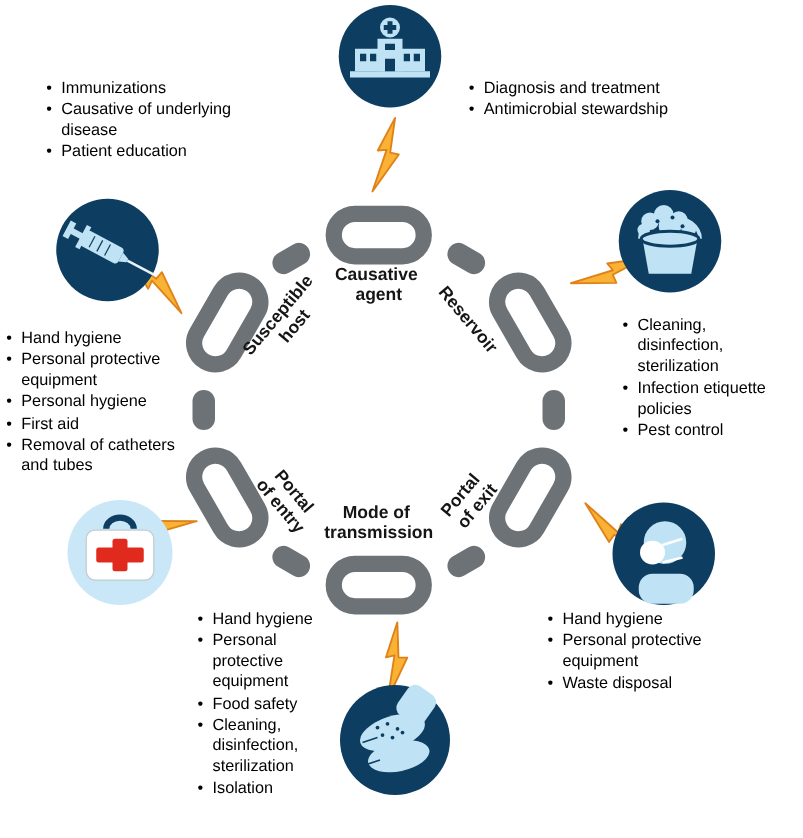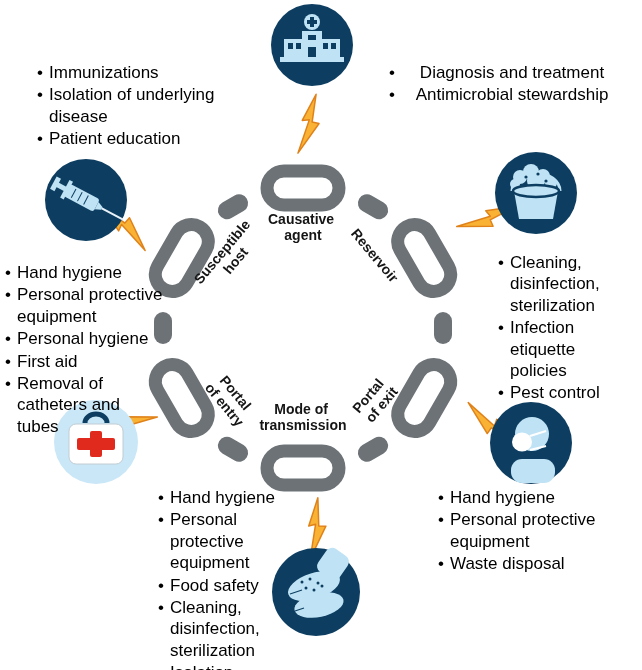--- a/index.html
+++ b/index.html
@@ -1,21 +1,21 @@
 <!DOCTYPE html>
 <html><head>
 <meta charset="utf-8">
 <style>
   html,body{margin:0;padding:0;background:#fff;}
   .canvas{
     position:relative;width:642px;height:670px;background:#ffffff;overflow:hidden;
     font-family:"Liberation Sans",sans-serif;color:#000;
   }
   .canvas svg{position:absolute;left:0;top:0;}
-  .ivl{position:absolute;font-size:17px;line-height:1.26;color:#000;}
+  .ivl{position:absolute;font-size:13px;line-height:1.26;color:#000;}
   .ivl ul{margin:0;padding:0;list-style:none;}
   .ivl li{position:relative;padding-left:13px;margin-bottom:1px;}
   .ivl li::before{content:"\2022";position:absolute;left:1px;top:0;}
   text{font-family:"Liberation Sans",sans-serif;font-weight:bold;font-size:14px;fill:#151515;text-anchor:middle;}
 </style>
 </head>
 <body>
 
 <div class="canvas">
 
@@ -154,26 +154,26 @@
         <rect x="-24" y="-10" width="4" height="20" fill="#bfe3f5"></rect>
         <polygon points="12,-4 18,-1.5 18,1.5 12,4" fill="#bfe3f5"></polygon>
         <rect x="18" y="-1" width="24" height="2" fill="#e9f2f8"></rect>
       </g>
     </g>
   </svg>
 
   <div class="ivl" style="left:36px;top:62px;width:190px;">
     <ul>
       <li>Immunizations</li>
-      <li>Isolation of underlying disease</li>
+      <li>Causative of underlying disease</li>
       <li>Patient education</li>
     </ul>
   </div>
 
-  <div class="ivl" style="left:388px;top:62px;width:235px;text-align:center;">
+  <div class="ivl" style="left:374px;top:62px;width:235px;">
     <ul>
       <li>Diagnosis and treatment</li>
       <li>Antimicrobial stewardship</li>
     </ul>
   </div>
 
   <div class="ivl" style="left:497px;top:252px;width:126px;">
     <ul>
       <li>Cleaning, disinfection, sterilization</li>
       <li>Infection etiquette policies</li>

